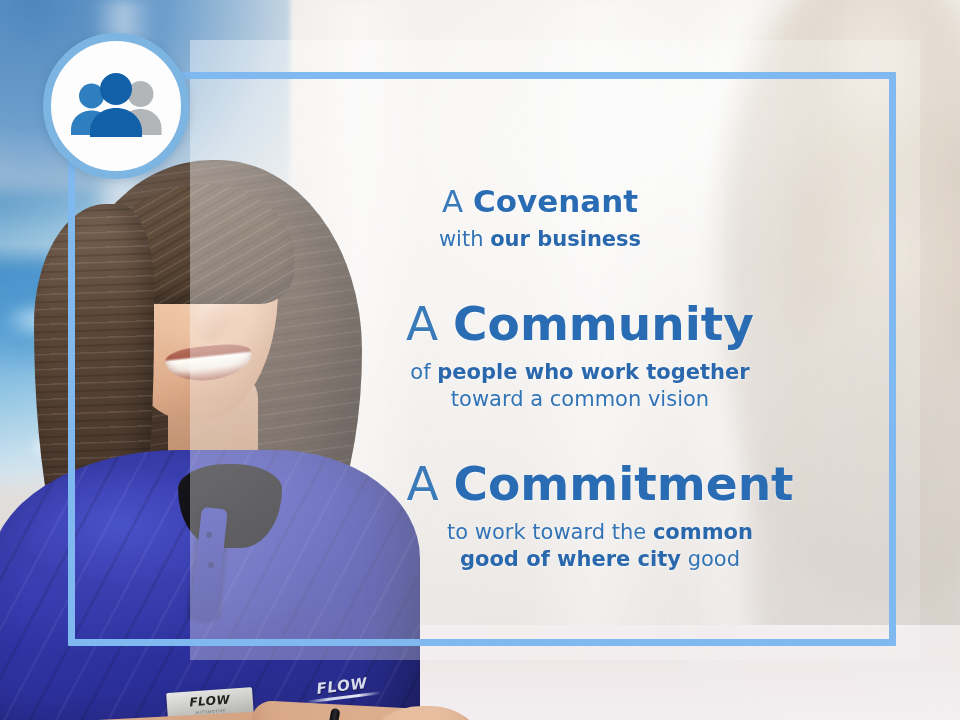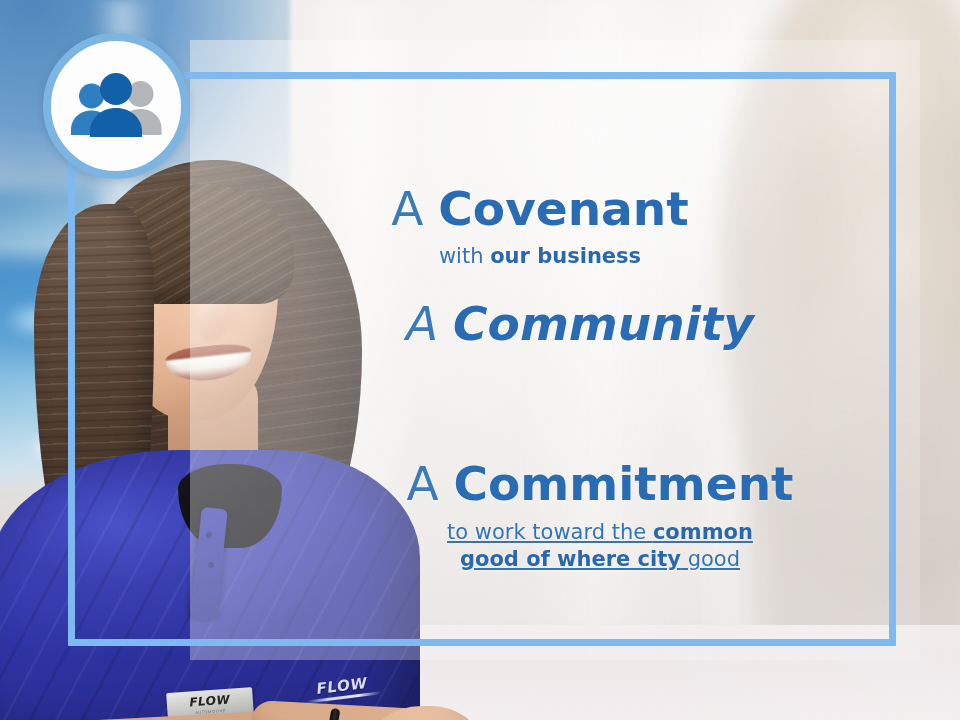--- a/index.html
+++ b/index.html
@@ -352,32 +352,32 @@
     font-family:"DejaVu Sans", sans-serif;
     color:#3274b6;
     font-size:21px;
     line-height:1.28;
     font-weight:normal;
   }
   .sub b { font-weight:bold; color:#2a68ad; }
 
   
   #b1 { left:240px; top:185px; width:600px; }
-  #b1 .head { font-size:47px; }
+  #b1 .head { font-size:31px; }
   #b1 .sub  { margin-top:9px; }
 
   
-  #b2 { left:280px; top:300px; width:600px;font-style:italic; }
+  #b2 { left:280px; top:300px; width:600px; }
   #b2 .head { font-size:47px; }
   #b2 .sub  { margin-top:10px; }
 
   
   #b3 { left:300px; top:460px; width:600px; }
   #b3 .head { font-size:47px; }
-  #b3 .sub  { margin-top:10px;text-decoration:underline; }
+  #b3 .sub  { margin-top:10px; }
 </style>
 </head>
 <body>
 
 <div id="stage">
 
   <div class="photo">
     <div class="bg-base"></div>
     <div class="bg-bluecorner"></div>
     <div class="bg-monitor"></div>
@@ -463,20 +463,21 @@
       <span class="word">Covenant</span>
     </div>
     <div class="sub"><span>with </span><b>our business</b></div>
   </div>
 
   <div class="block" id="b2">
     <div class="head">
       <span class="art">A</span>
       <span class="word">Community</span>
     </div>
+    <div class="sub"><span>of </span><b>people who work together</b><br><span>toward a common vision</span></div>
   </div>
 
   <div class="block" id="b3">
     <div class="head">
       <span class="art">A</span>
       <span class="word">Commitment</span>
     </div>
     <div class="sub"><span>to work toward the </span><b>common</b><br><b>good of where city</b><span> good</span><br></div>
   </div>
 

